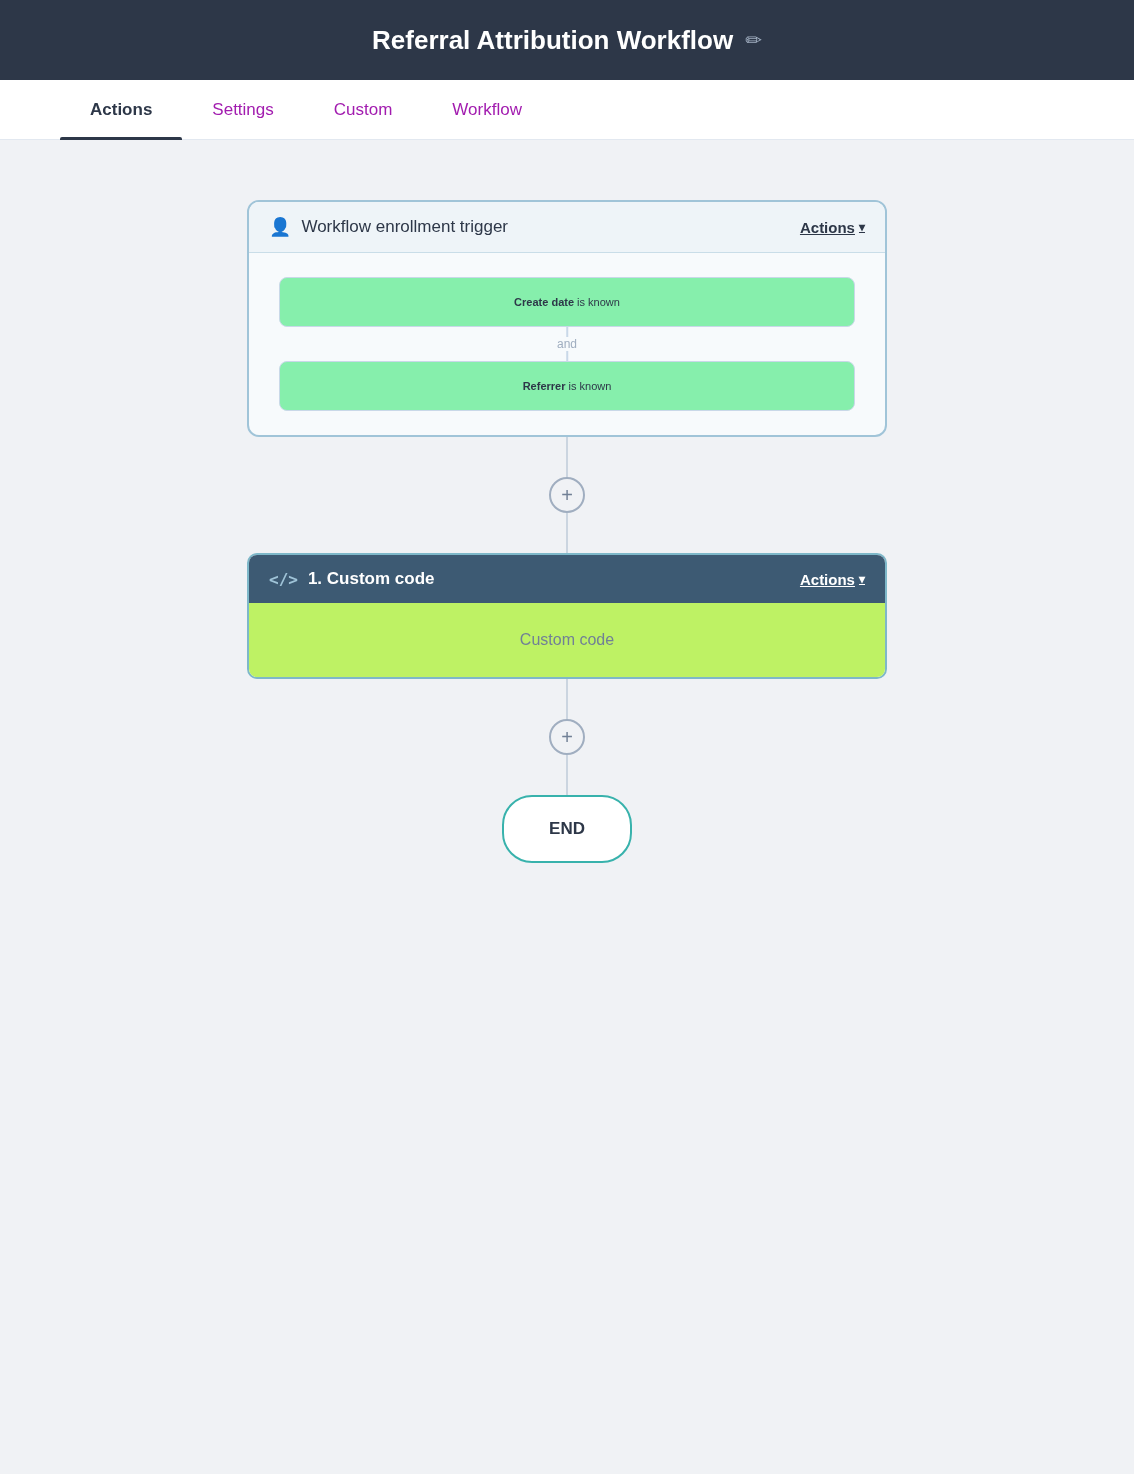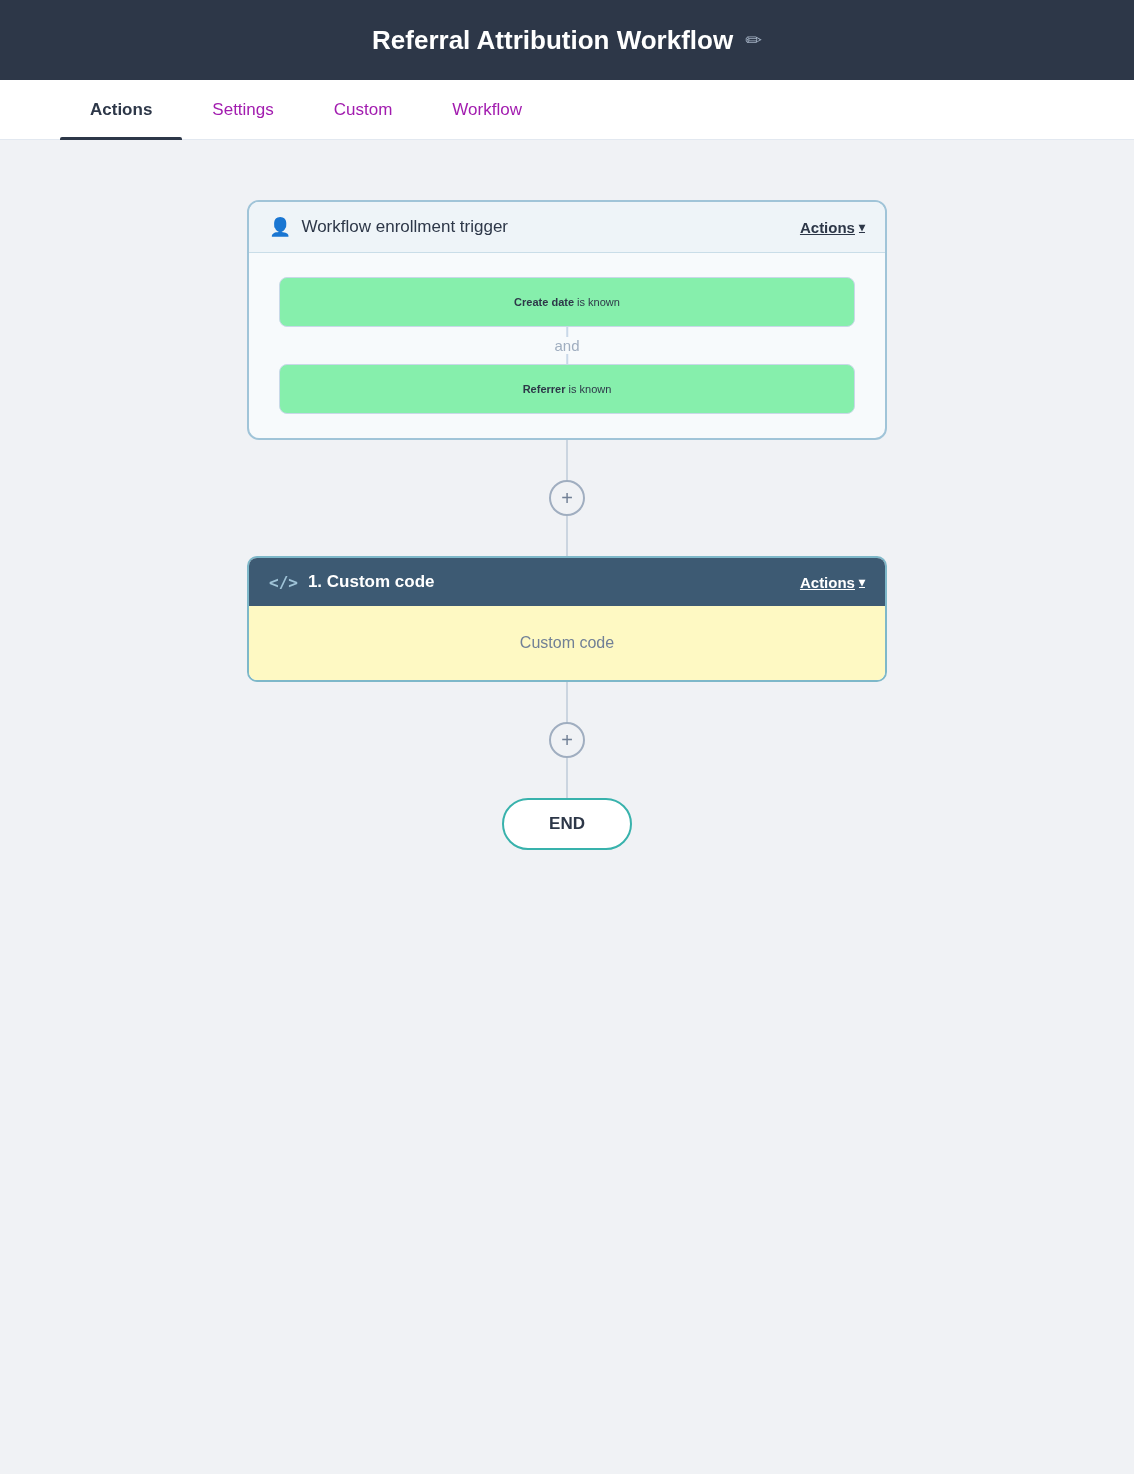--- a/index.html
+++ b/index.html
@@ -170,21 +170,21 @@
       text-align: center;
       font-size: 11px;
       color: #2d3748;
     }
 
     .condition-box strong {
       font-weight: 700;
     }
 
     .and-label {
-      font-size: 15px;
+      font-size: 12px;
       color: #a0aec0;
       padding: 10px 0;
       text-align: center;
       position: relative;
     }
 
     .and-label::before {
       content: '';
       position: absolute;
       left: 50%;
@@ -236,27 +236,27 @@
       font-size: 16px;
       color: #a0c4d8;
       font-family: monospace;
     }
 
     .action-body {
       padding: 28px;
       text-align: center;
       font-size: 16px;
       color: #718096;
-      background: #fef9c3;
+      background: #bef264;
     }
 
     
     .end-button {
       width: 130px;
-      height: 52px;
+      height: 68px;
       border-radius: 30px;
       border: 2px solid #38b2ac;
       background: #ffffff;
       color: #2d3748;
       font-size: 17px;
       font-weight: 700;
       display: flex;
       align-items: center;
       justify-content: center;
       cursor: pointer;

